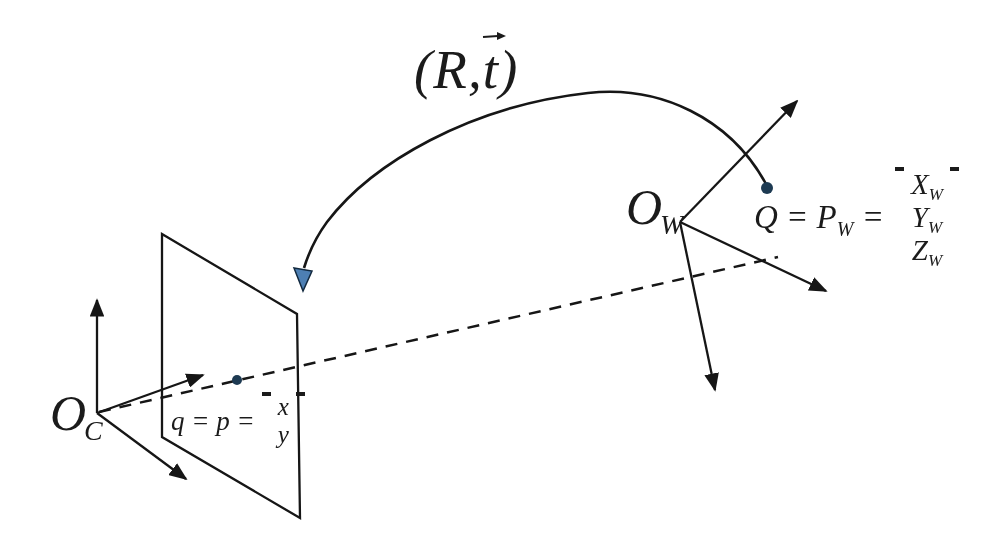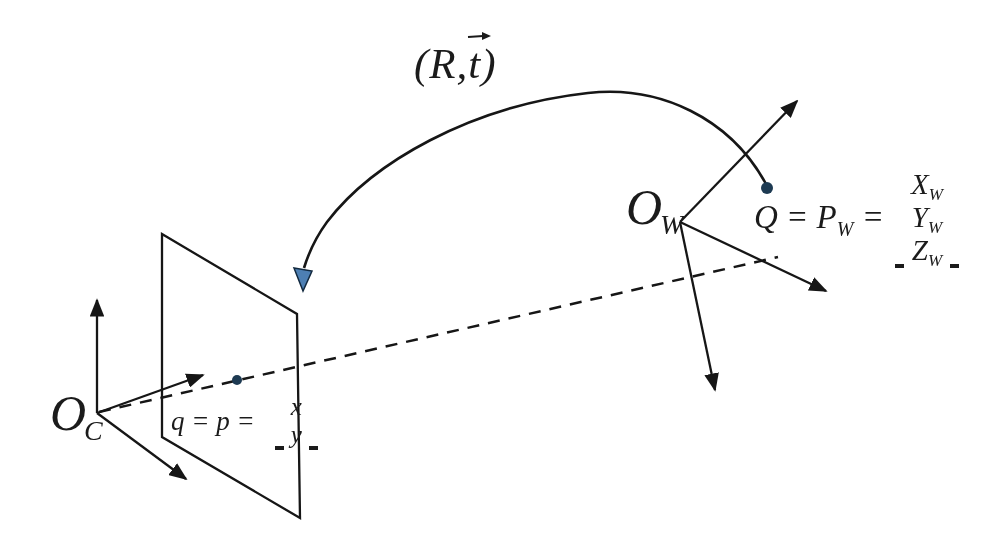--- a/index.html
+++ b/index.html
@@ -25,21 +25,21 @@
     position: absolute;
     font-style: italic;
     color: #1b1b1b;
     white-space: nowrap;
     line-height: 1;
   }
   
   .rt-label {
     left: 414px;
     top: 42px;
-    font-size: 43px;
+    font-size: 55px;
     letter-spacing: 1px;
   }
   .t-wrap {
     position: relative;
     display: inline-block;
   }
   .t-arrow {
     position: absolute;
     left: -2px;
     top: -13px;
@@ -69,41 +69,40 @@
     white-space: nowrap;
   }
   .pt-eq sub {
     font-style: italic;
     vertical-align: baseline;
     position: relative;
     top: 6px;
   }
   .matrix {
     display: flex;
-    align-items: flex-end;
+    align-items: flex-start;
   }
   .bracket {
     width: 7px;
     border: 2.4px solid #1b1b1b;
   }
   .bracket.left  { border-right: none; }
   .bracket.right { border-left: none; }
   .mat-rows {
     display: flex;
     flex-direction: column;
     justify-content: space-around;
     text-align: center;
     padding: 1px 7px;
   }
   .cam-point {
     left: 171px;
     top: 383px;
     height: 76px;
     font-size: 27px;
-    gap: 13px;
   }
   .cam-point .prefix { margin-right: 7px; }
   .cam-point .mat-rows { font-size: 25px; }
   .world-point {
     left: 754px;
     top: 157px;
     height: 120px;
     font-size: 33px;
   }
   .world-point .prefix { margin-right: 11px; }

